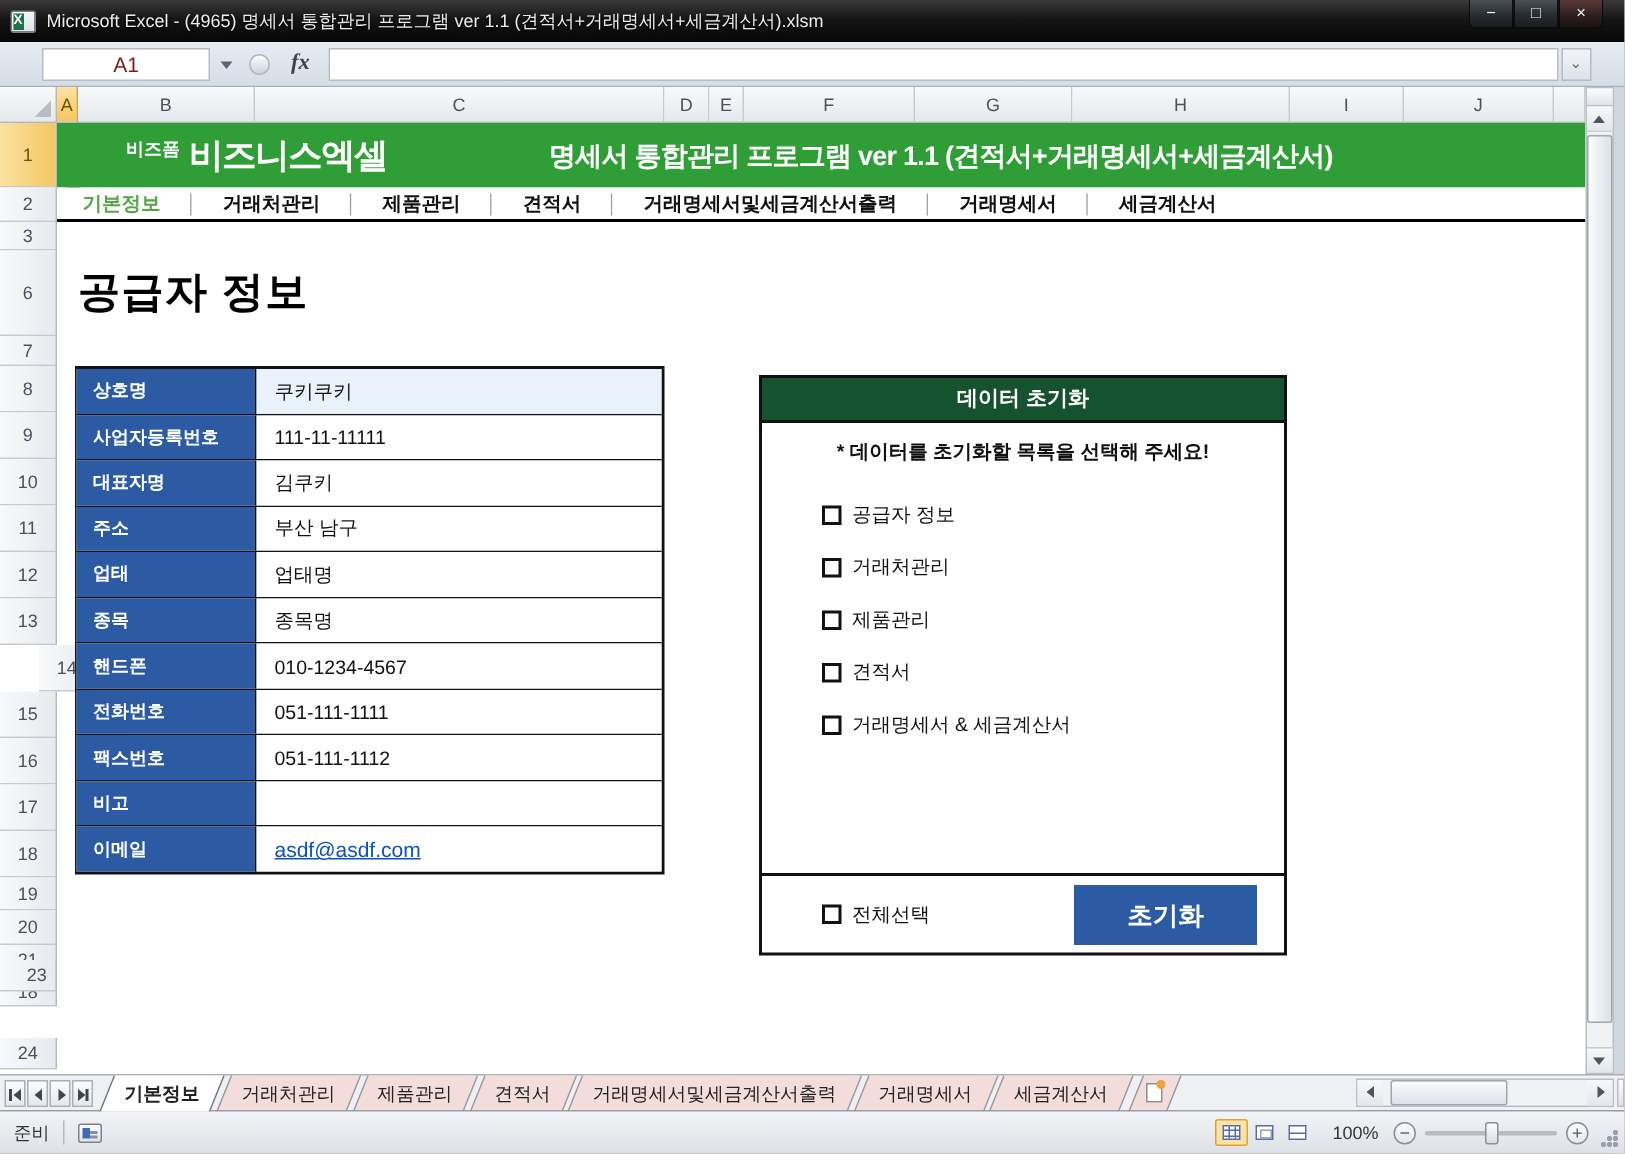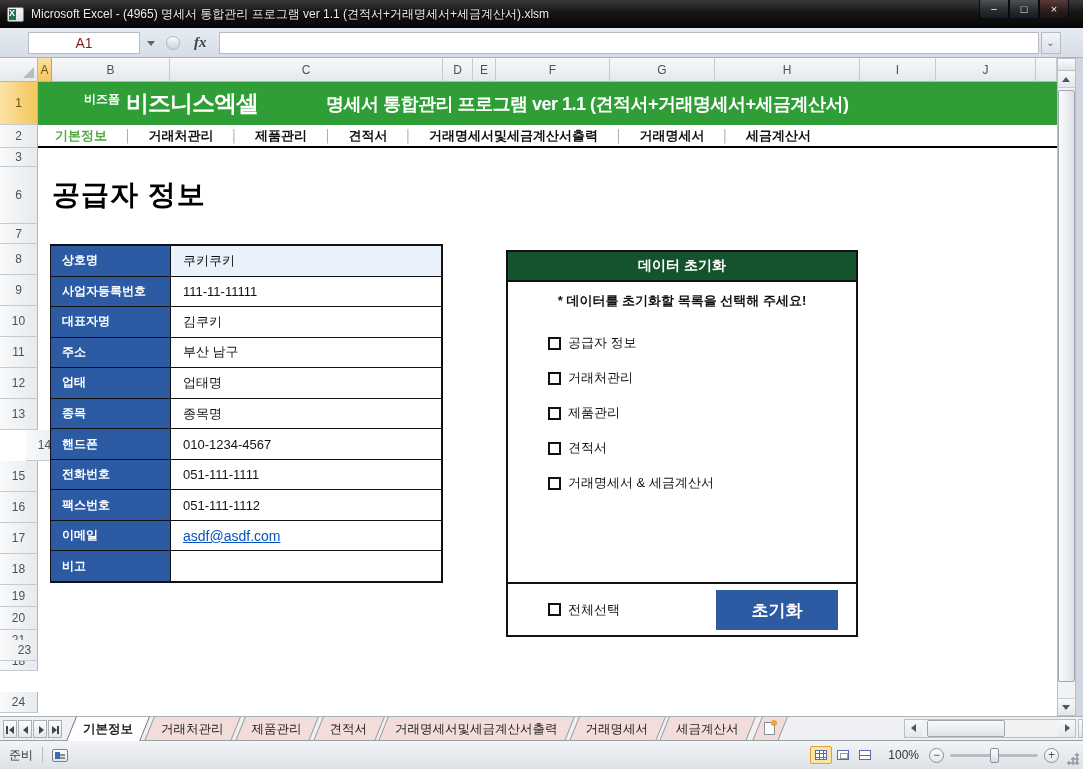--- a/index.html
+++ b/index.html
@@ -49,21 +49,21 @@
   .corner::after { content:""; position:absolute; right:3px; bottom:3px; width:0; height:0;
     border-left:11px solid transparent; border-bottom:11px solid #b8bdc4; }
 
   .rowhdr { position:absolute; left:0; width:38px; background:linear-gradient(90deg,#f8f9fa,#e7eaee);
     border-right:1px solid #b2b8bf; border-bottom:1px solid #c5cad0; color:#4a525c; font-size:12px;
     display:flex; align-items:center; justify-content:center; }
   .rowhdr.sel { background:linear-gradient(90deg,#fbe1a4,#f3c75f); color:#6b5208; }
 
   
   .banner { position:absolute; left:38px; top:82px; width:1019px; height:43px; background:#2f9e36;
-    display:flex; align-items:center; color:#fff; }
+    display:flex; align-items:center; color:#fff;gap:40px; }
   .brand { margin-left:46px; display:flex; align-items:center; white-space:nowrap; }
   .brand-small { font-size:12px; font-weight:700; margin-right:6px; position:relative; top:-4px; }
   .brand-large { font-size:23px; font-weight:700; letter-spacing:-1px; }
   .banner-title { margin-left:68px; font-size:18px; font-weight:700; letter-spacing:-0.5px; white-space:nowrap; }
   .a1-handle { position:absolute; left:44px; top:125px; width:9px; height:5px; background:#111; }
 
   .navrow { position:absolute; left:38px; top:125px; width:1019px; height:21px; background:#fff;
     display:flex; align-items:center; }
   .nav-item { font-size:13px; font-weight:700; color:#111; padding:0 17px; white-space:nowrap; }
   .nav-item.active { color:#55a746; }
@@ -297,26 +297,26 @@
       </div>
     <div class="t-row">
         <div class="t-label">전화번호</div>
         <div class="t-value">051-111-1111</div>
       </div>
     <div class="t-row">
         <div class="t-label">팩스번호</div>
         <div class="t-value">051-111-1112</div>
       </div>
     <div class="t-row">
+        <div class="t-label">비고</div>
+        <div class="t-value"></div>
+      </div>
+    <div class="t-row">
         <div class="t-label">이메일</div>
         <div class="t-value link">asdf@asdf.com</div>
-      </div>
-    <div class="t-row">
-        <div class="t-label">비고</div>
-        <div class="t-value"></div>
       </div>
   </div>
 
   <div class="panel">
     <div class="panel-hdr">데이터 초기화</div>
     <div class="panel-inst">* 데이터를 초기화할 목록을 선택해 주세요!</div>
     <div class="opt-row first">
       <div class="chk"></div>
       <span class="opt-label">공급자 정보</span>
     </div>

